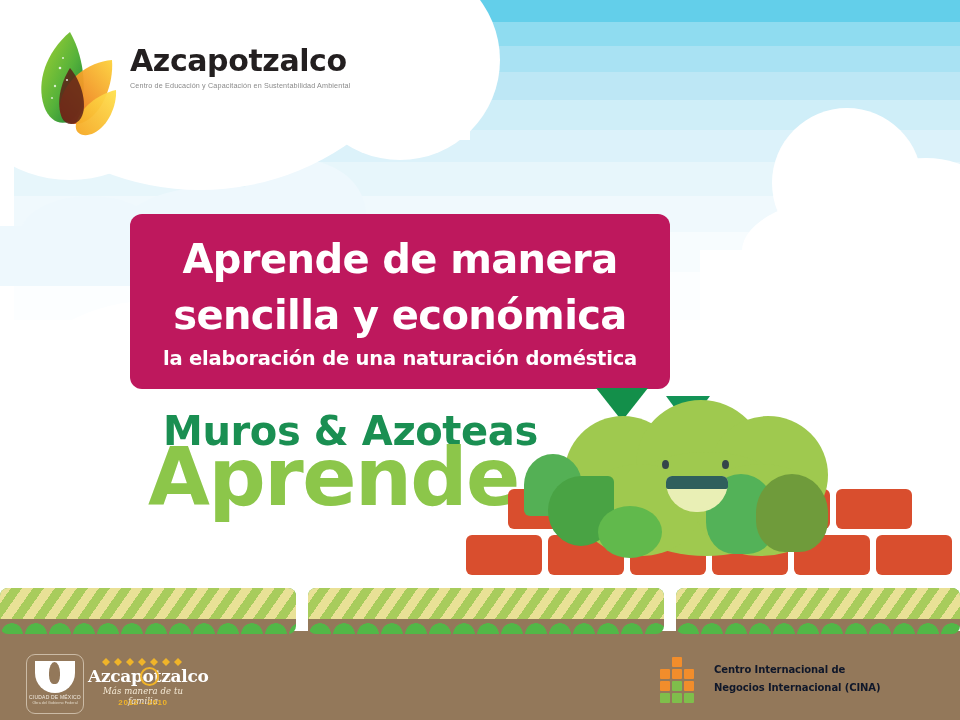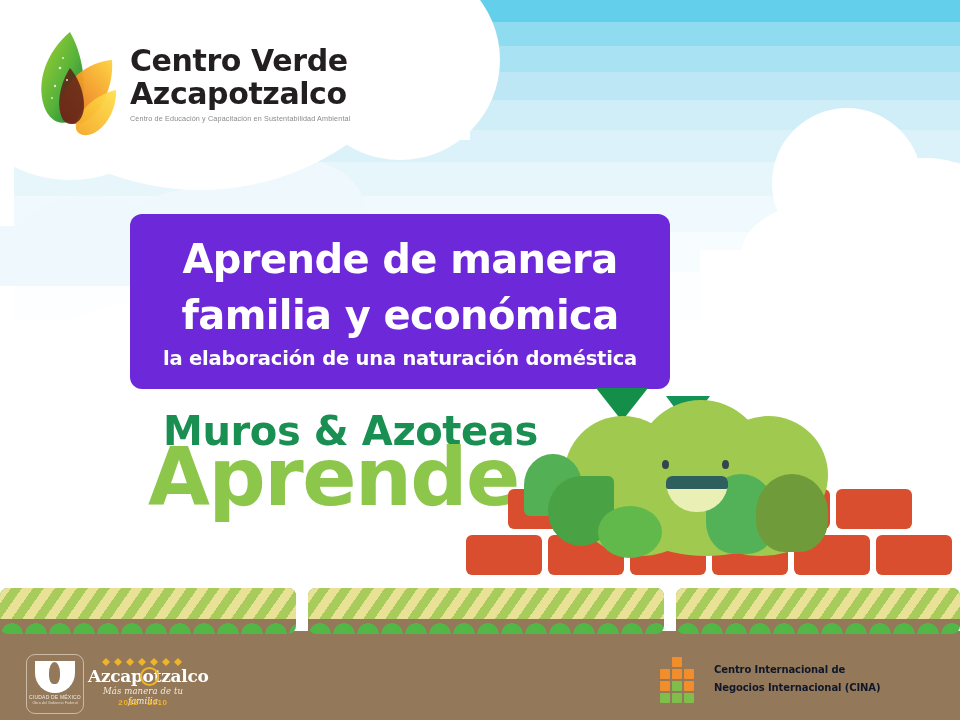--- a/index.html
+++ b/index.html
@@ -73,21 +73,21 @@
     letter-spacing:-0.4px;
   }
   .logo-tag{
     margin-top:4px;font-size:7.2px;color:#8a8a8a;letter-spacing:0.15px;
     font-family:"Liberation Sans",sans-serif;white-space:nowrap;
   }
 
   
   .bubble{
     position:absolute;left:130px;top:214px;width:540px;height:175px;
-    background:#6d28d9;border-radius:12px;
+    background:#be185d;border-radius:12px;
   }
   .bubble-tail{
     position:absolute;left:596px;top:388px;width:0;height:0;
     border-left:26px solid transparent;border-right:26px solid transparent;
     border-top:33px solid #138f4a;
   }
   .bub-l1{
     position:absolute;left:0;right:0;top:22px;text-align:center;
     color:#ffffff;font-size:40px;font-weight:bold;letter-spacing:-0.6px;
     font-family:"DejaVu Sans","Liberation Sans",sans-serif;
@@ -286,29 +286,28 @@
       <path d="M86 32 C62 34 38 52 34 76 C32 92 44 100 58 94 C76 86 88 56 86 32 Z" fill="url(#gO)" opacity="0.95"></path>
       <path d="M90 62 C72 66 54 80 50 96 C48 106 58 110 68 105 C82 98 91 78 90 62 Z" fill="url(#gY)" opacity="0.95"></path>
       <path d="M44 40 C34 56 30 76 36 90 C40 98 50 98 55 90 C62 78 56 54 44 40 Z" fill="#5a2118" opacity="0.85"></path>
       <circle cx="34" cy="40" r="1.3" fill="#fff" opacity=".85"></circle>
       <circle cx="41" cy="52" r="1.1" fill="#fff" opacity=".8"></circle>
       <circle cx="29" cy="58" r="1.2" fill="#fff" opacity=".75"></circle>
       <circle cx="37" cy="30" r="1" fill="#fff" opacity=".8"></circle>
       <circle cx="26" cy="70" r="1.1" fill="#fff" opacity=".7"></circle>
     </svg>
     <div class="logo-text">
-      <div class="logo-l1">Centro Verde</div>
       <div class="logo-l2">Azcapotzalco</div>
       <div class="logo-tag">Centro de Educación y Capacitación en Sustentabilidad Ambiental</div>
     </div>
   </div>
 
   <div class="bubble">
     <div class="bub-l1">Aprende de manera</div>
-    <div class="bub-l2">familia y económica</div>
+    <div class="bub-l2">sencilla y económica</div>
     <div class="bub-l3">la elaboración de una naturación doméstica</div>
   </div>
   <div class="bubble-tail"></div>
 
   <div class="head1">Muros &amp; Azoteas</div>
   <div class="head2">Aprende</div>
 
   <div id="bricks-layer">
       <div class="brick" style="left: 508px; top: 489px; width: 76px; height: 40px; background: rgb(217, 78, 46);"></div>
       <div class="brick" style="left: 590px; top: 489px; width: 76px; height: 40px; background: rgb(217, 78, 46);"></div>

